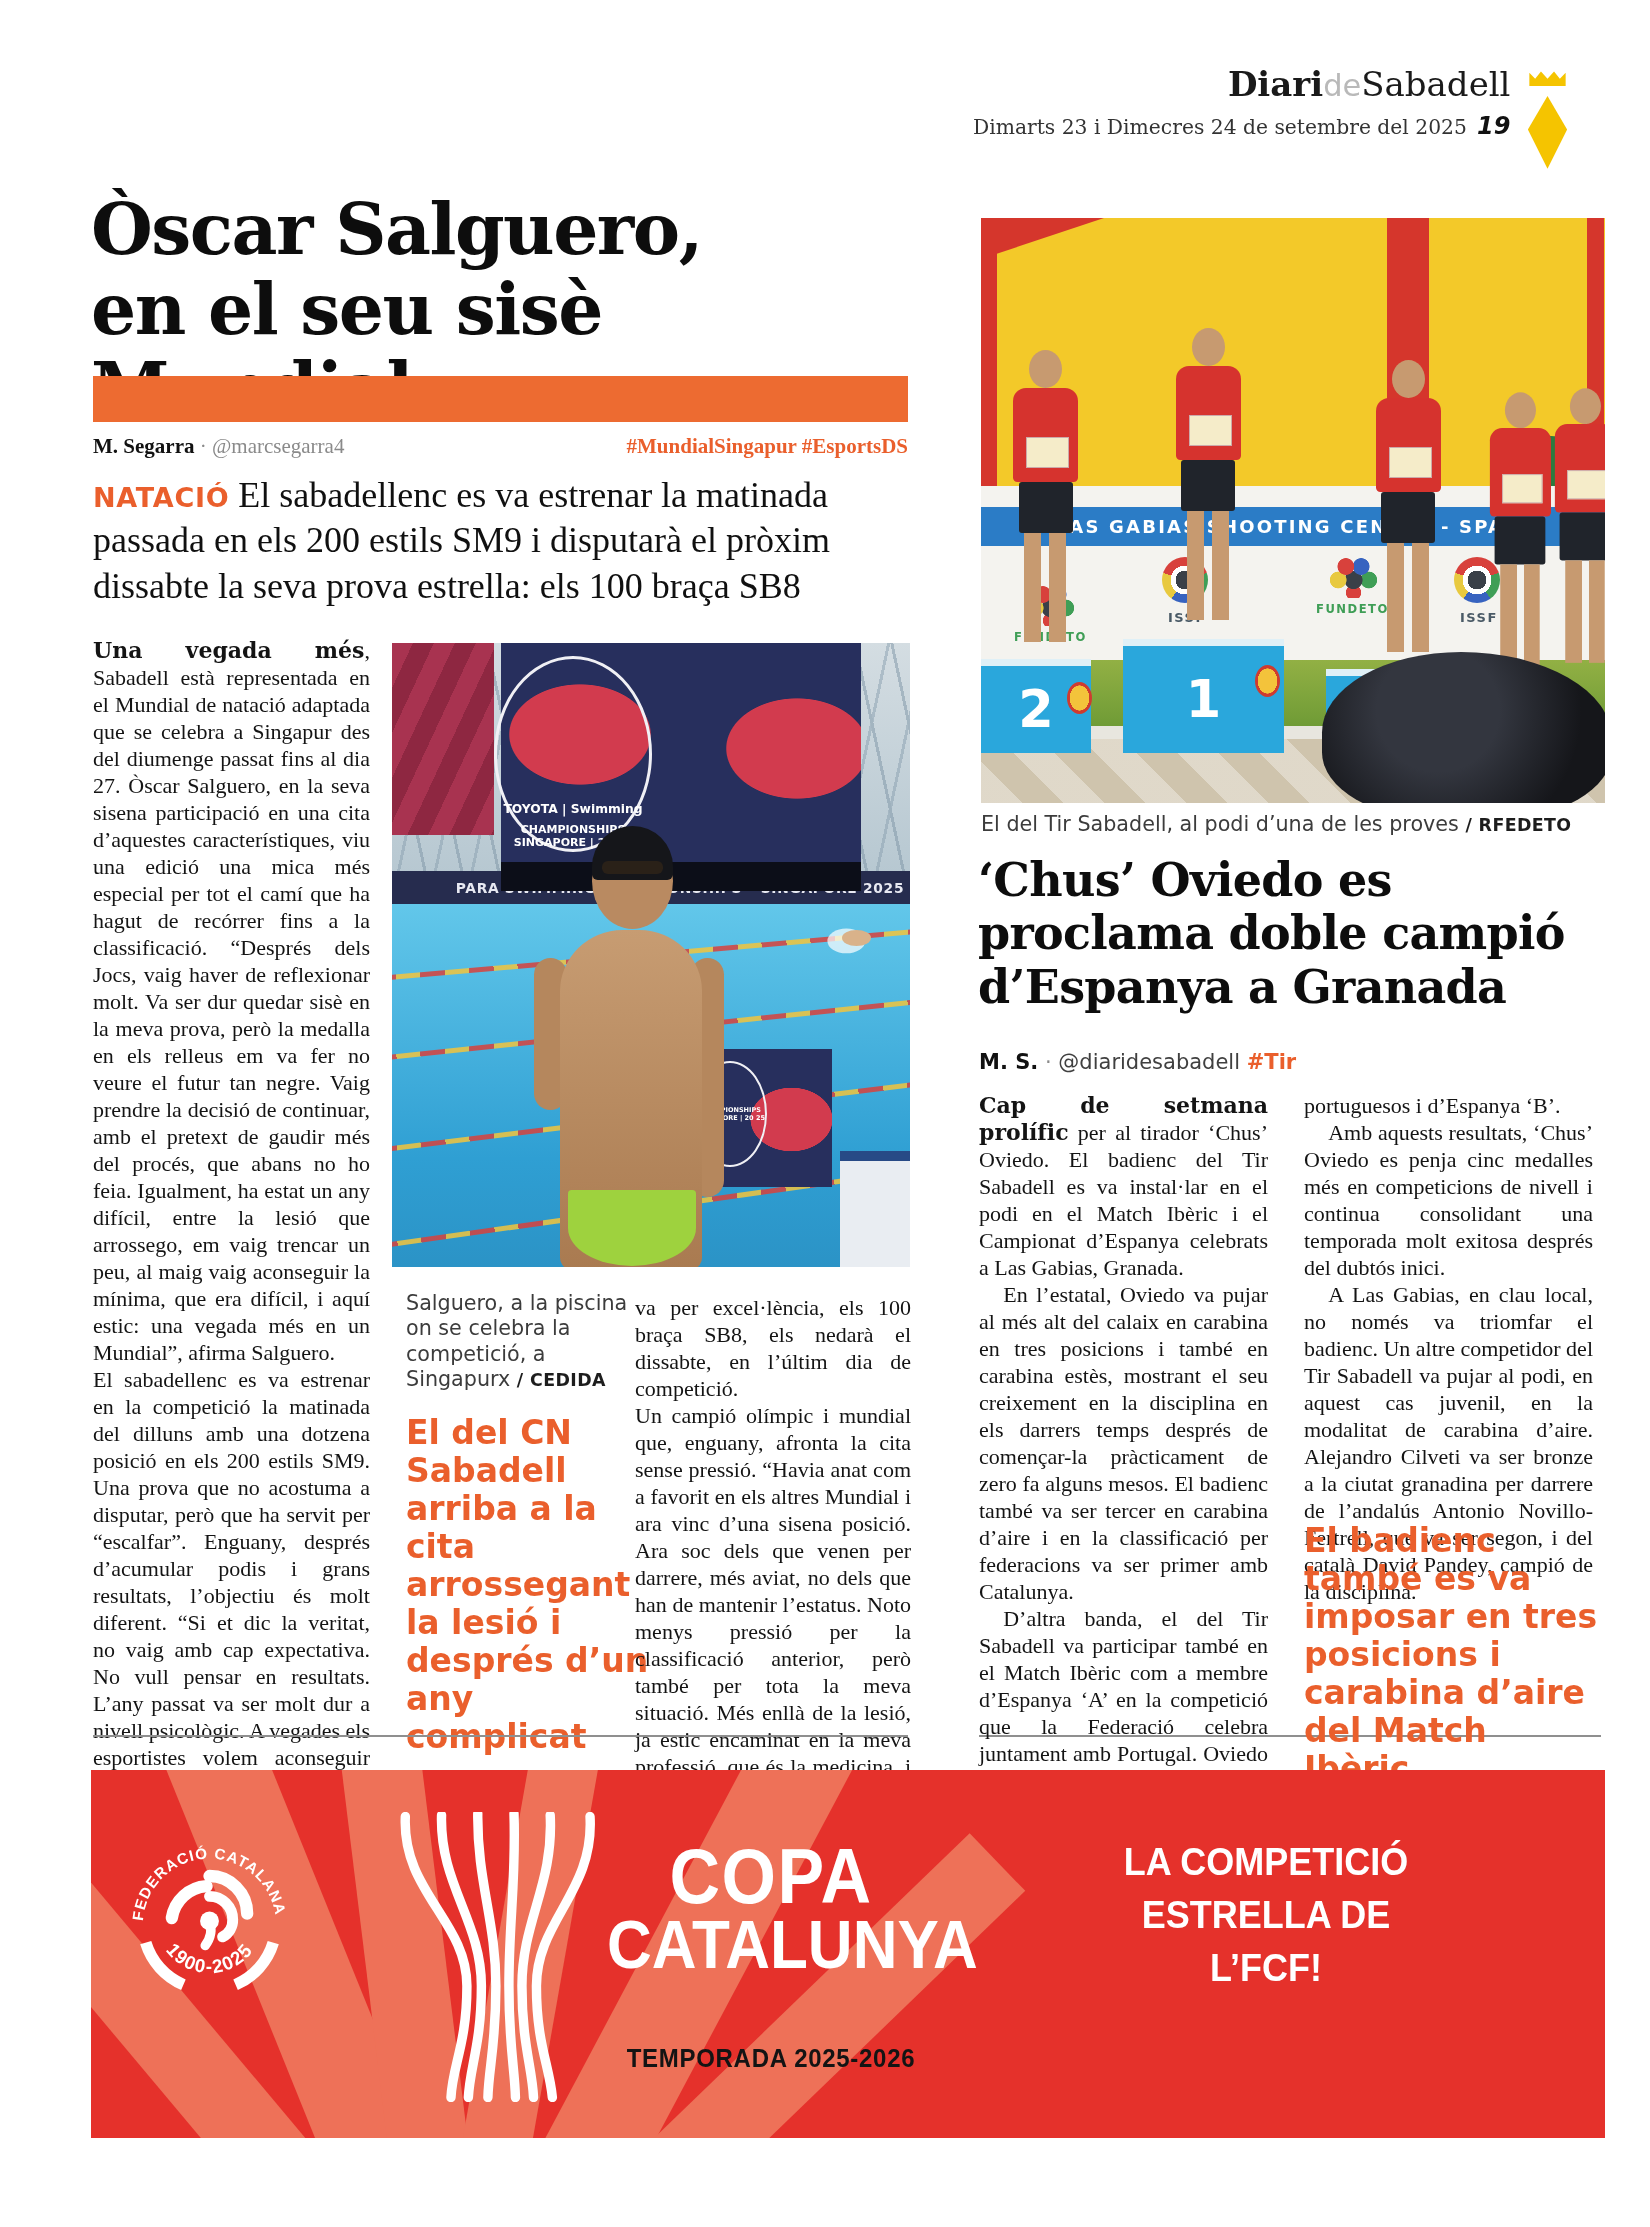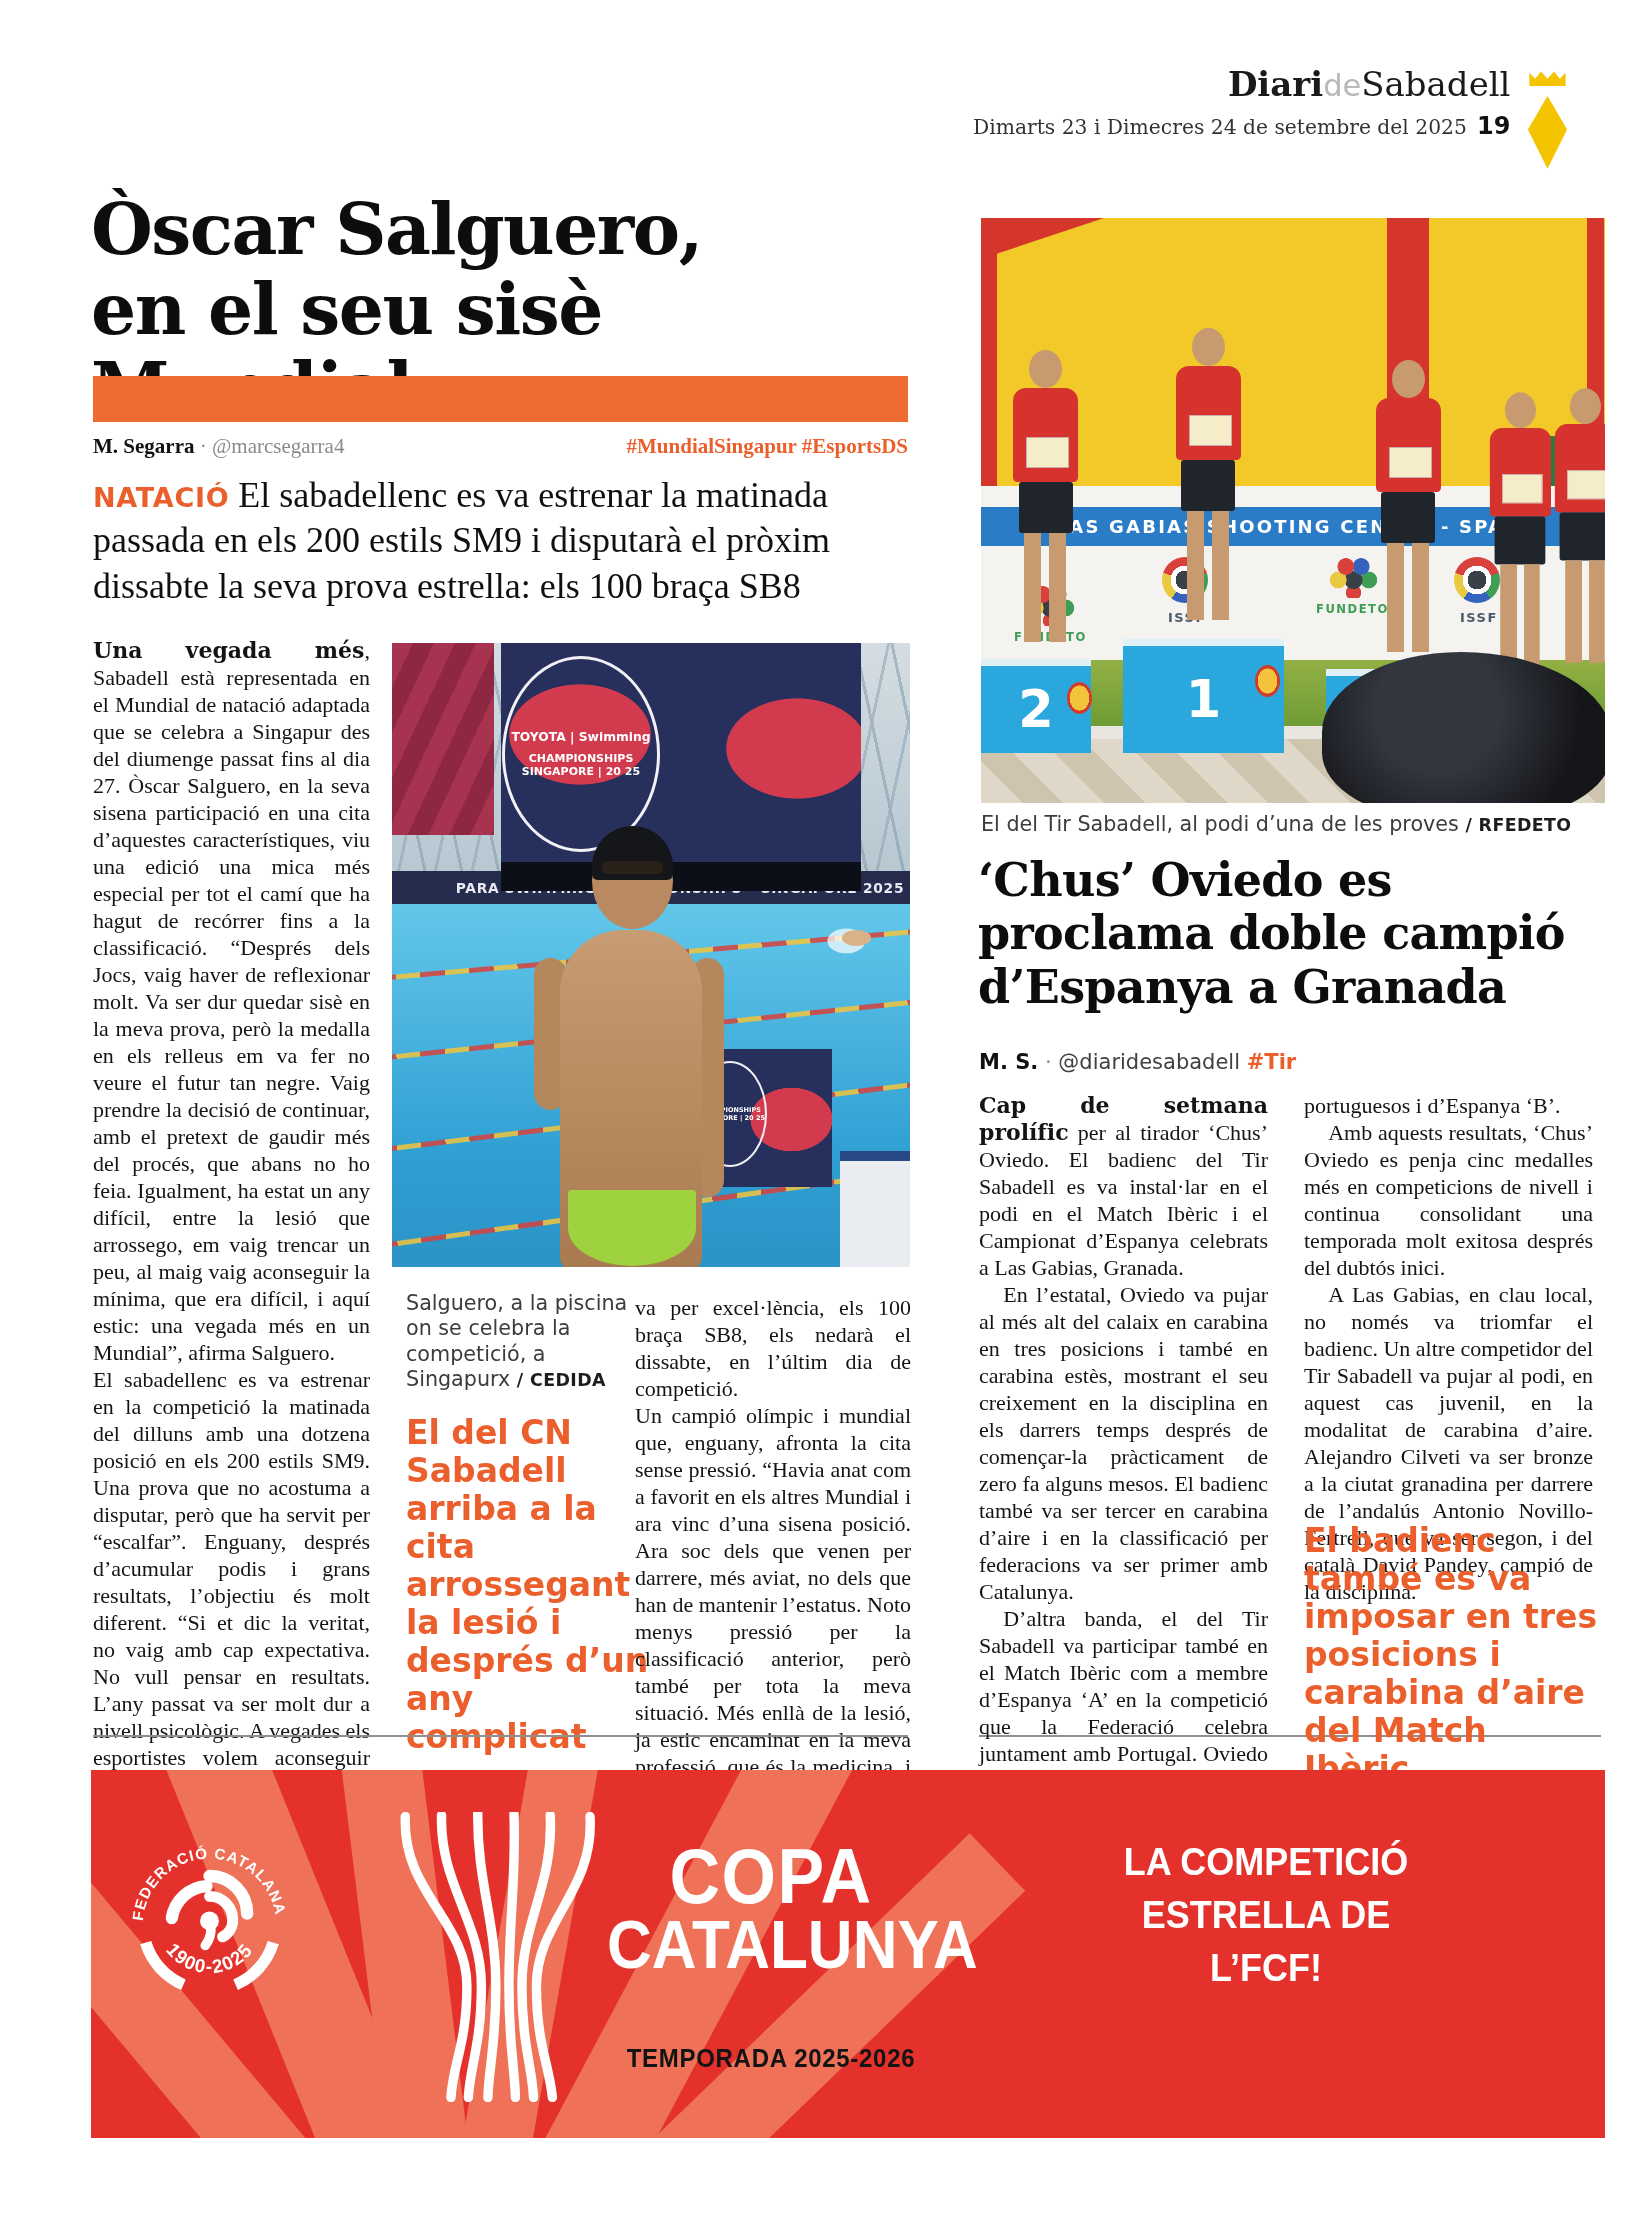--- a/index.html
+++ b/index.html
@@ -7,21 +7,21 @@
         font-family:"Liberation Serif",serif;color:#111;}
   .abs{position:absolute;}
 
   
   .masthead{position:absolute;top:67px;right:81px;display:flex;gap:14.5px;align-items:flex-start;}
   .masthead-text{text-align:right;}
   .brand{font-family:"DejaVu Serif",serif;font-size:34px;line-height:1;color:#1a1a1a;white-space:nowrap;}
   .brand .b1{font-weight:bold;}
   .brand .b2{color:#b9b9b9;font-family:"DejaVu Sans",sans-serif;font-size:30.5px;}
   .dateline{margin-top:10.2px;font-family:"DejaVu Serif",serif;font-size:20.3px;color:#333;white-space:nowrap;}
-  .pagenum{font-family:"DejaVu Sans",sans-serif;font-weight:bold;font-size:24px;color:#111;margin-left:10.2px;}
+  .pagenum{font-family:"DejaVu Sans",sans-serif;font-weight:bold;font-size:24px;color:#111;margin-left:10.2px;font-style:italic;}
 
   
   .headline1{left:91px;top:190px;width:827px;font-family:"DejaVu Serif",serif;font-weight:bold;
              font-size:71px;line-height:1.12;letter-spacing:-1.5px;color:#0d0d0d;white-space:pre-line;}
   .orange-bar{left:93px;top:376px;width:815px;height:46px;background:#ed6b31;}
   .byline-row{left:93px;top:434px;width:815px;display:flex;justify-content:space-between;align-items:baseline;
               font-family:Liberation Serif, serif;font-size:21px;}
   .byline b{color:#111;}
   .byline .sep,.byline .handle{color:#8a8a8a;font-weight:normal;}
   .hashtags{color:#ea5f2c;font-weight:bold;}
@@ -67,21 +67,21 @@
   .p1-strip{left:0;top:228px;width:518px;height:33px;background:#262c4e;display:flex;align-items:center;
      justify-content:flex-end;padding-right:5.8px;box-sizing:border-box;
      font-family:"DejaVu Sans",sans-serif;font-weight:bold;font-size:13.8px;letter-spacing:0.7px;color:#e8e9f2;white-space:nowrap;}
   .cube{background:#272f5d;overflow:hidden;}
   .cube .blob{position:absolute;width:60%;height:70%;background:radial-gradient(closest-side,#d23b4e 65%,transparent 66%);}
   .cube-ring{position:absolute;border:3.6px solid #f0f0f5;border-radius:50%;display:flex;flex-direction:column;
      align-items:center;justify-content:center;color:#fff;font-family:"DejaVu Sans",sans-serif;text-align:center;}
   .p1-cube{left:109px;top:0;width:360px;height:219px;}
   .p1-cube .blob.l{left:-29px;top:14.5px;}
   .p1-cube .blob.r{right:-44px;top:29px;}
-  .p1-ring{left:110px;top:13px;width:152px;height:190px;}
+  .p1-ring{left:102px;top:13px;width:152px;height:190px;justify-content:flex-end;}
   .p1-ring .t1{font-size:12.3px;font-weight:bold;}
   .p1-ring .t2{font-size:11px;font-weight:bold;margin-top:7.3px;}
   .p1-cube-base{left:123px;top:190px;width:334px;height:33px;background:#0c0e18;}
   .p1-screen2{left:231px;top:406px;width:209px;height:138px;}
   .p1-ring2{left:70px;top:11.6px;width:70px;height:102px;border-width:2.2px;}
   .p1-ring2 .t1{font-size:6.5px;font-weight:bold;}
   .p1-pool{left:0;top:261px;width:518px;height:363px;
      background:linear-gradient(#62c7ea,#2f9fd3 70%,#2b93c6);}
   .lane{position:absolute;height:5.1px;width:566px;left:-22px;
      background:repeating-linear-gradient(90deg,#d8413c 0 25px,#f2c43c 25px 49px);opacity:.85;}

